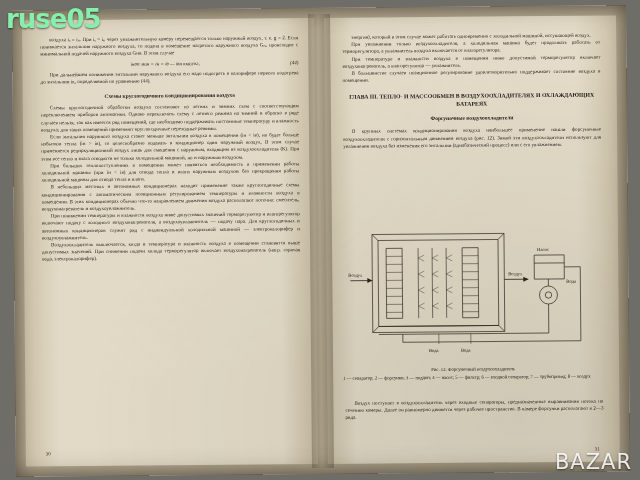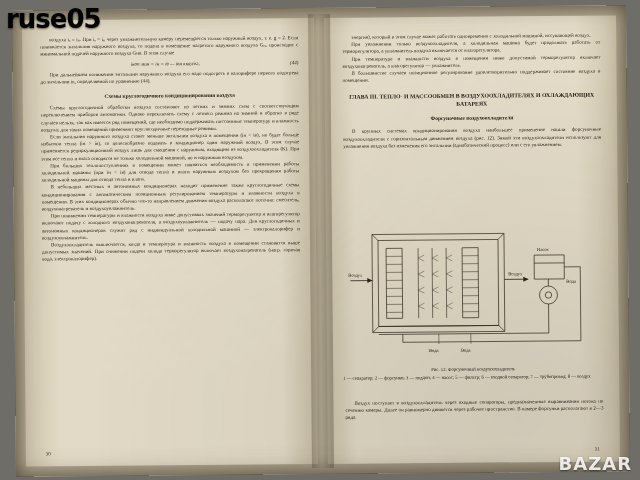--- a/index.html
+++ b/index.html
@@ -7,28 +7,28 @@
     width:640px;height:480px;overflow:hidden;
     background:#6e6d68;
     font-family:"Liberation Serif", serif;
     position:relative;
   }
   
   .wm-ruse{
     position:absolute;left:6px;top:4px;
     font-family:"DejaVu Sans", sans-serif;
     font-weight:bold;font-size:26px;
-    color:#000000;letter-spacing:-1px;
+    color:#86efac;letter-spacing:-1px;
     text-shadow:0 1px 2px rgba(0,0,0,.55);
     z-index:40;
   }
   .wm-bazar{
     position:absolute;right:8px;bottom:6px;
     font-family:"DejaVu Sans", sans-serif;
-    font-weight:bold;font-size:18px;
+    font-weight:normal;font-size:21px;
     color:rgba(255,255,255,.88);
     letter-spacing:1px;
     text-shadow:0 1px 2px rgba(0,0,0,.5);
     z-index:40;
   }
   
   .book{
     position:absolute;left:14px;top:8px;width:614px;height:466px;
     background:#b7ad95;
     box-shadow:0 0 18px rgba(0,0,0,.45) inset;

